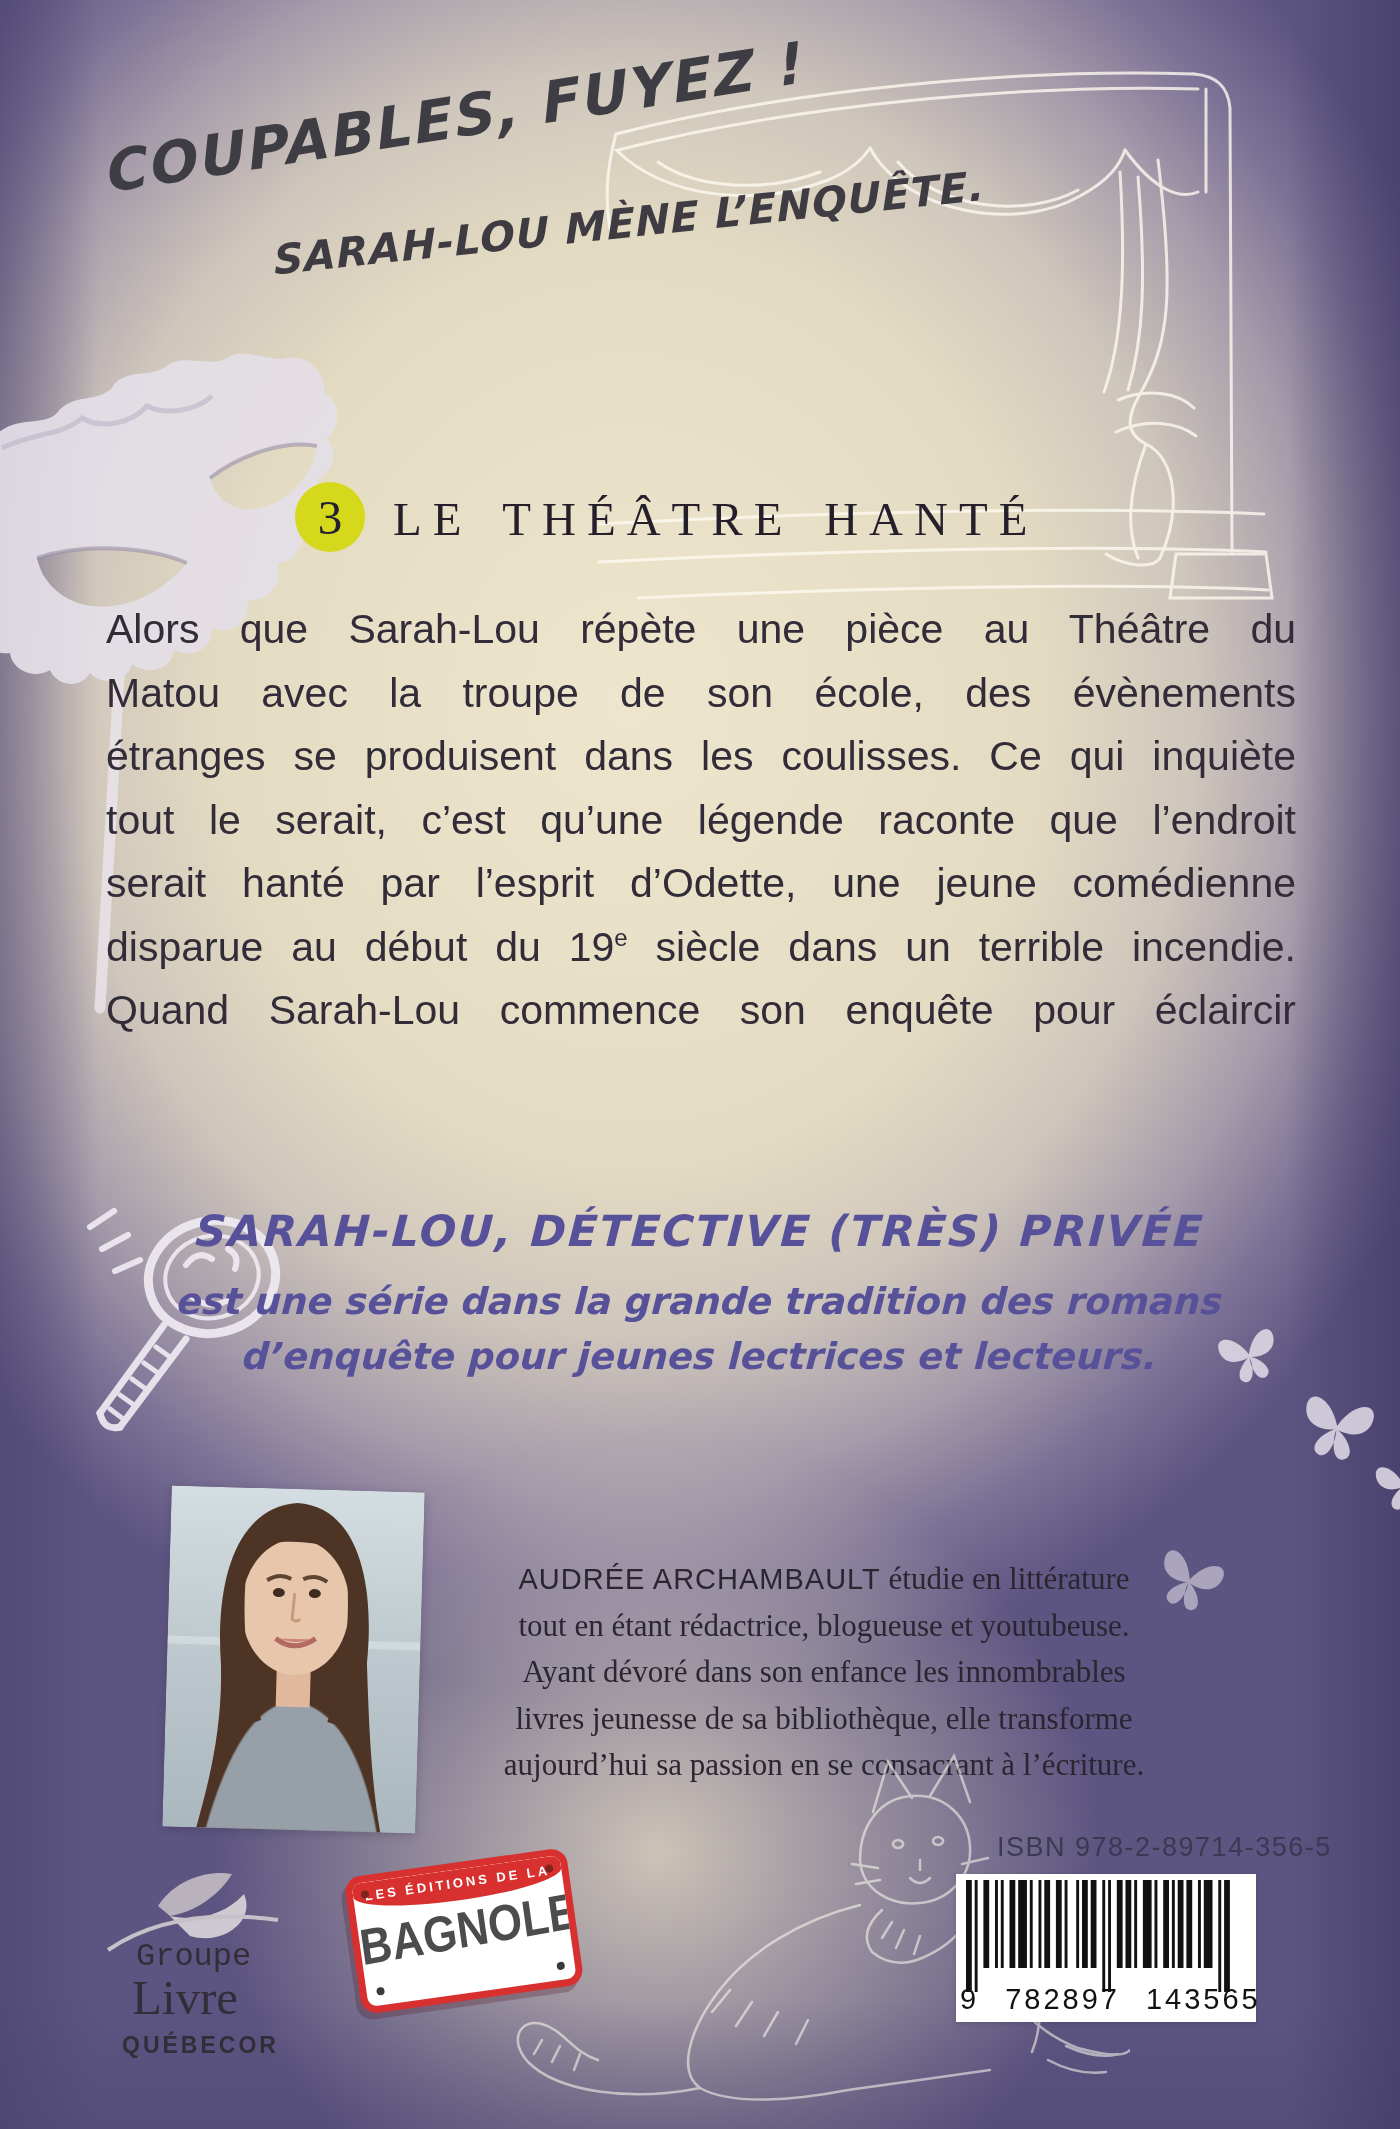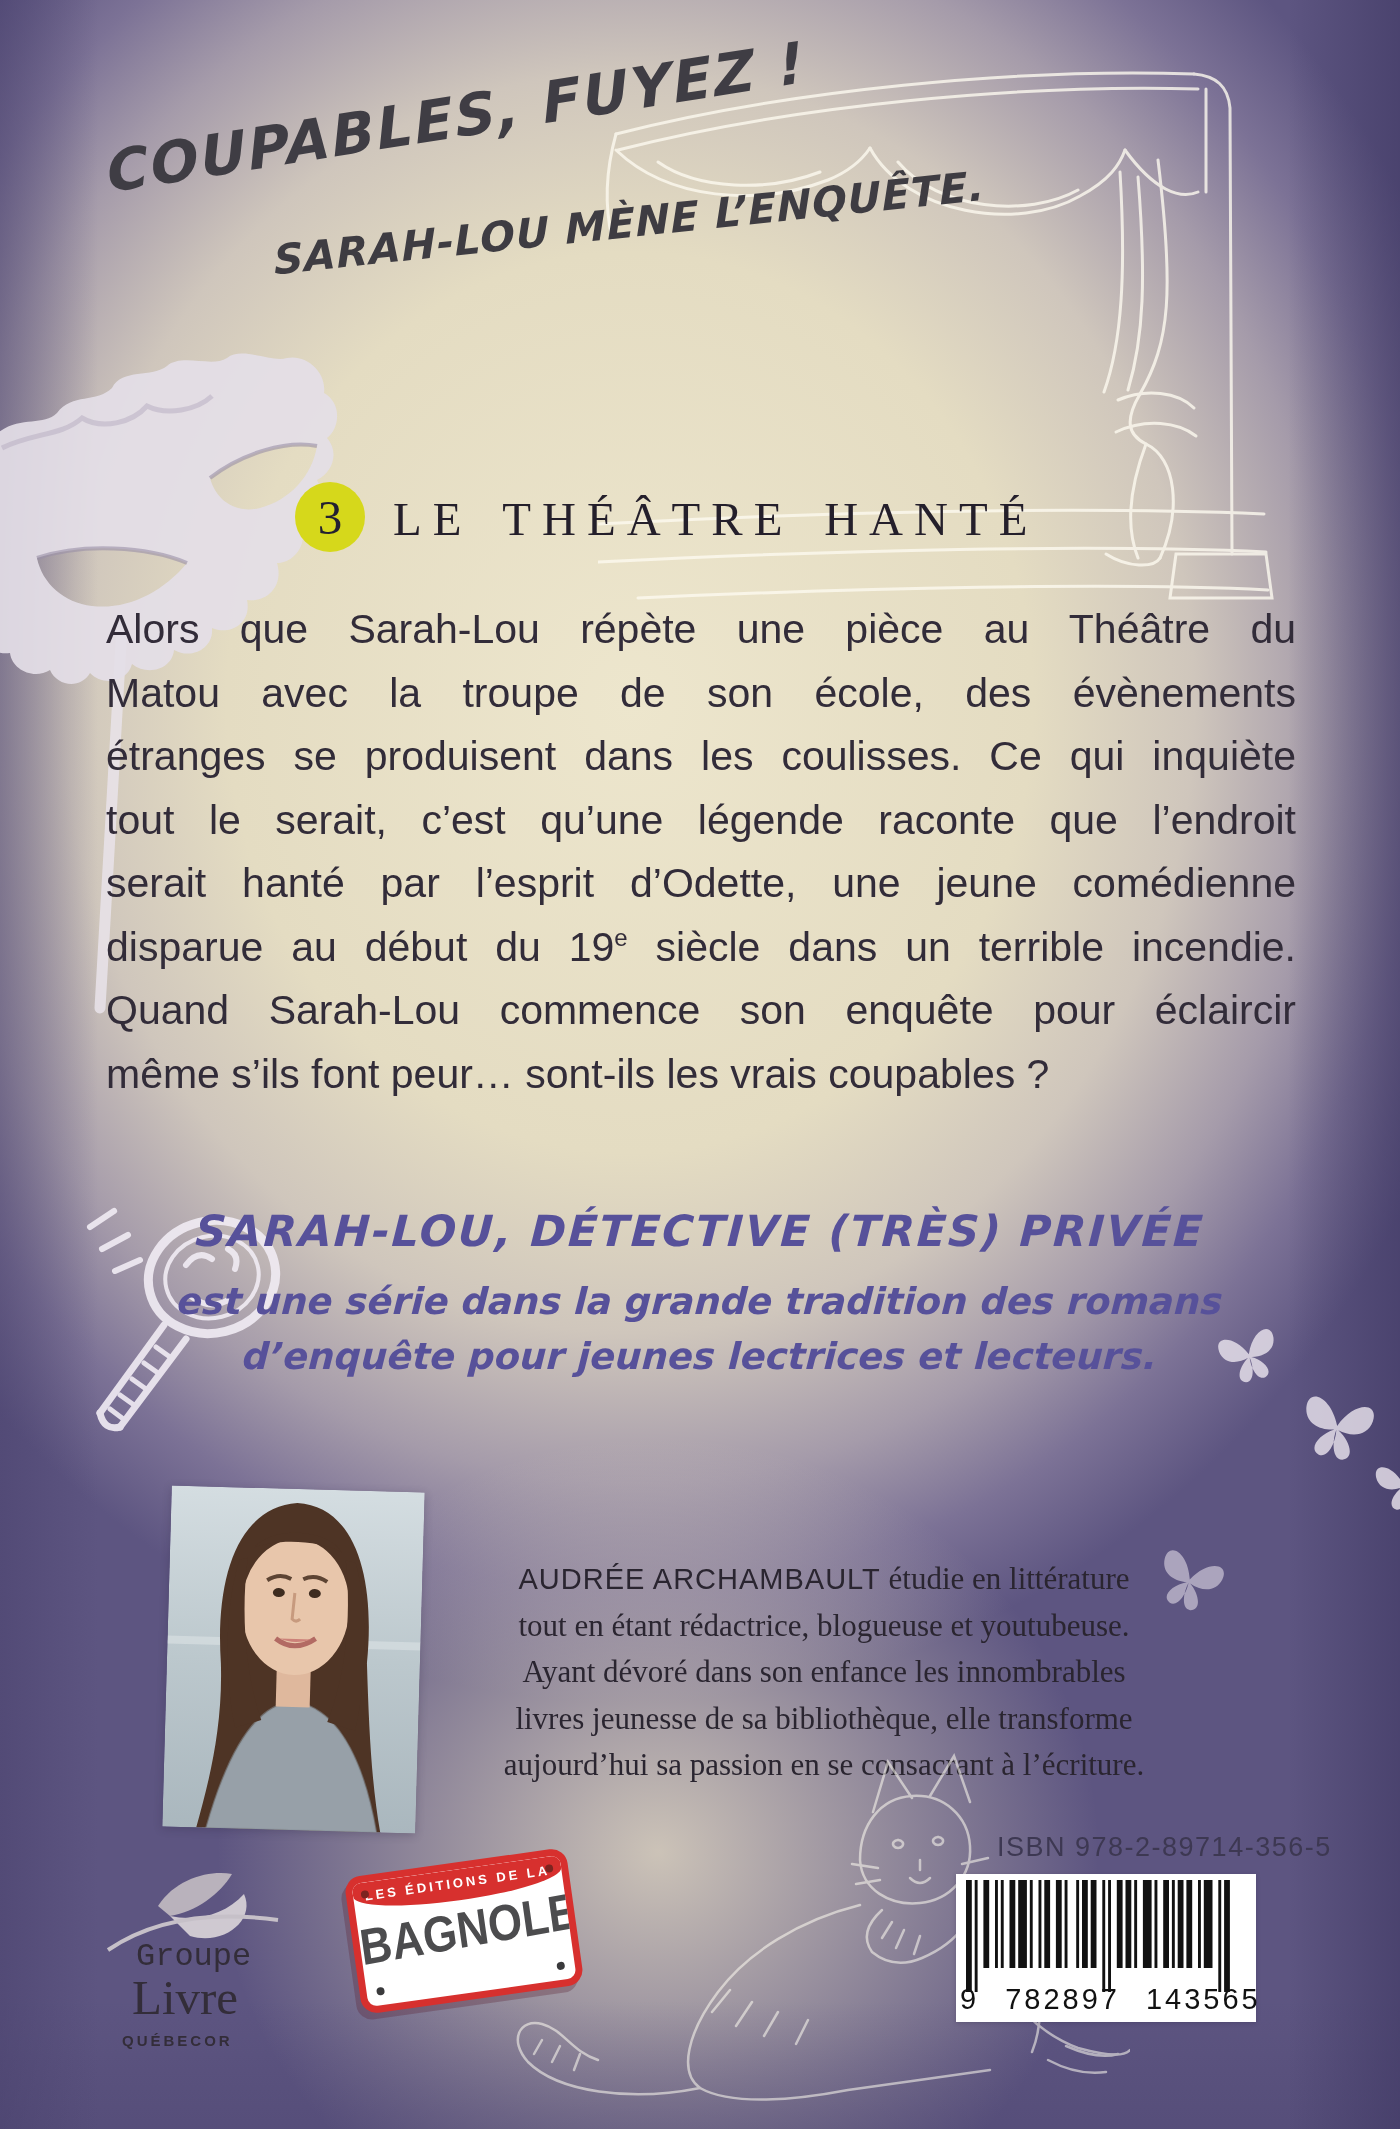--- a/index.html
+++ b/index.html
@@ -61,21 +61,21 @@
   .barcode{left:956px;top:1874px;width:300px;height:148px;background:#fff;
     box-shadow:0 1px 4px rgba(40,30,60,.25);}
   .bc-digits{position:absolute;left:0;right:0;bottom:6px;display:flex;
     padding-left:4px;font-size:29px;letter-spacing:3px;color:#111;gap:26px;
     font-family:"Liberation Sans",sans-serif;}
 
   
   .quebecor{left:100px;top:1866px;width:195px;color:#332d39;}
   .qc-groupe{font-family:Liberation Mono, monospace;font-size:32px;margin-left:36px;margin-top:-14px;}
   .qc-livre{font-family:"Liberation Serif",serif;font-size:49px;margin-left:32px;margin-top:-6px;}
-  .qc-quebecor{font-size:15px;font-weight:700;letter-spacing:3px;margin-left:22px;margin-top:6px;}
+  .qc-quebecor{font-size:23px;font-weight:700;letter-spacing:3px;margin-left:22px;margin-top:6px;}
 
   
   .plate{left:352px;top:1862px;width:224px;height:138px;background:#d7302e;border-radius:16px;
     transform:rotate(-8deg);padding:7px;box-sizing:border-box;
     box-shadow:-5px 6px 0 rgba(90,30,45,.30);}
   .plate-inner{position:relative;width:100%;height:100%;background:#fff;border-radius:9px;overflow:hidden;}
   .plate-band{position:absolute;top:0;left:0;right:0;height:31px;background:#d7302e;
     border-bottom-left-radius:50% 18px;border-bottom-right-radius:50% 18px;
     color:#fff;font-size:13px;font-weight:700;letter-spacing:3px;text-align:center;line-height:28px;}
   .plate-name{position:absolute;left:0;right:0;top:36px;text-align:center;
@@ -145,21 +145,20 @@
   <div class="abs synopsis">
     <div class="syn-line">Alors que Sarah-Lou répète une pièce au Théâtre du</div>
     <div class="syn-line">Matou avec la troupe de son école, des évènements</div>
     <div class="syn-line">étranges se produisent dans les coulisses. Ce qui inquiète</div>
     <div class="syn-line">tout le serait, c’est qu’une légende raconte que l’endroit</div>
     <div class="syn-line">serait hanté par l’esprit d’Odette, une jeune comédienne</div>
     <div class="syn-line">
       <span>disparue au début du 19</span><span class="syn-sup">e</span><span> siècle dans un terrible incendie.</span>
     </div>
     <div class="syn-line">Quand Sarah-Lou commence son enquête pour éclaircir</div>
-    <div class="syn-line last">même s’ils font peur… sont-ils les vrais coupables ?</div>
   </div>
 
   <svg class="abs sketch" style="left:60px;top:1185px;" width="290" height="280" viewBox="0 0 290 280" fill="none" stroke="#f1ecf4" stroke-linecap="round" opacity="0.9">
     <path d="M30,42 L54,26" stroke-width="6"></path>
     <path d="M42,64 L68,50" stroke-width="6"></path>
     <path d="M55,86 L80,75" stroke-width="6"></path>
     <ellipse cx="152" cy="92" rx="64" ry="56" stroke-width="9" transform="rotate(-14 152 92)"></ellipse>
     <ellipse cx="152" cy="92" rx="47" ry="41" stroke-width="4" transform="rotate(-14 152 92)"></ellipse>
     <path d="M126,80 Q138,64 152,74" stroke-width="6"></path>
     <path d="M168,64 Q180,70 175,84" stroke-width="6"></path>

